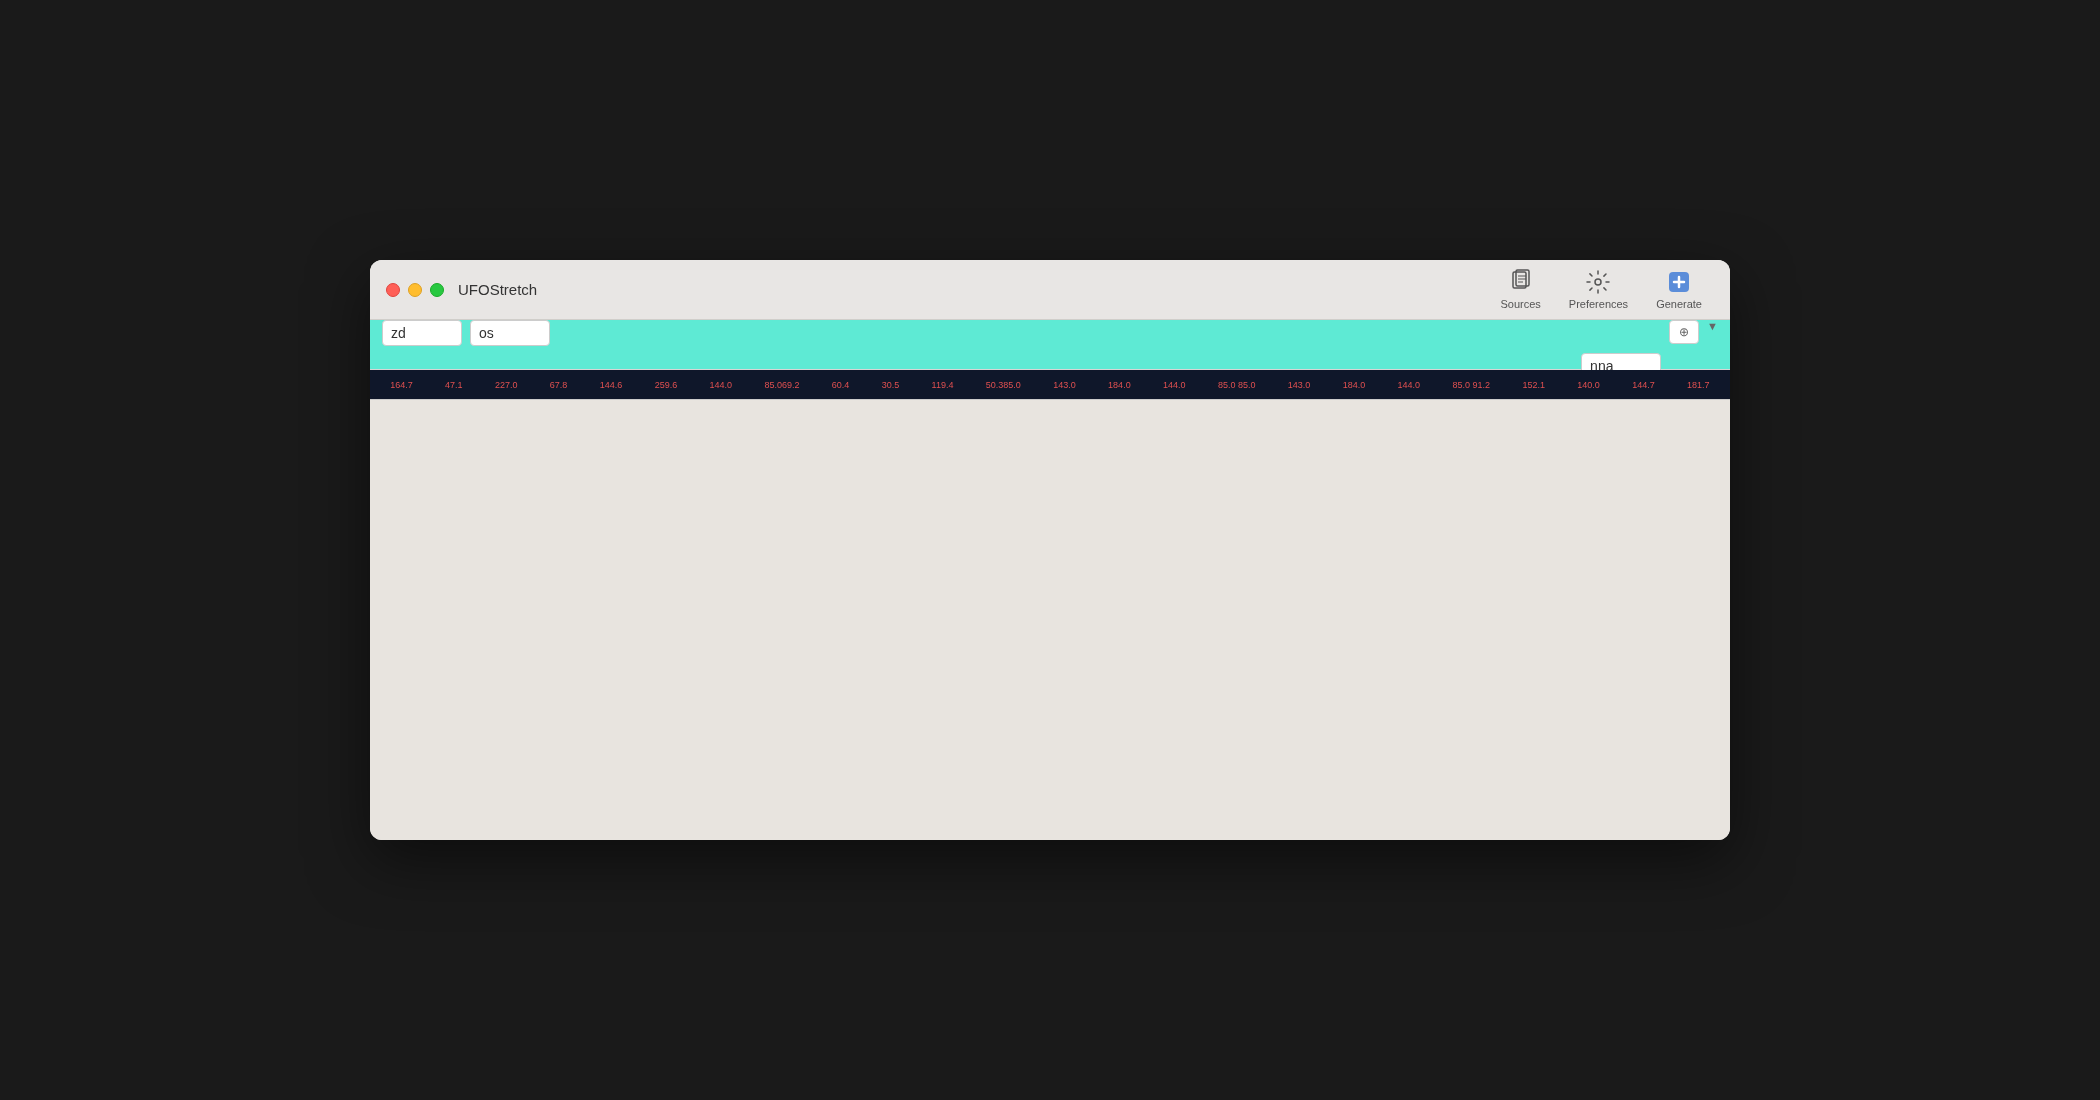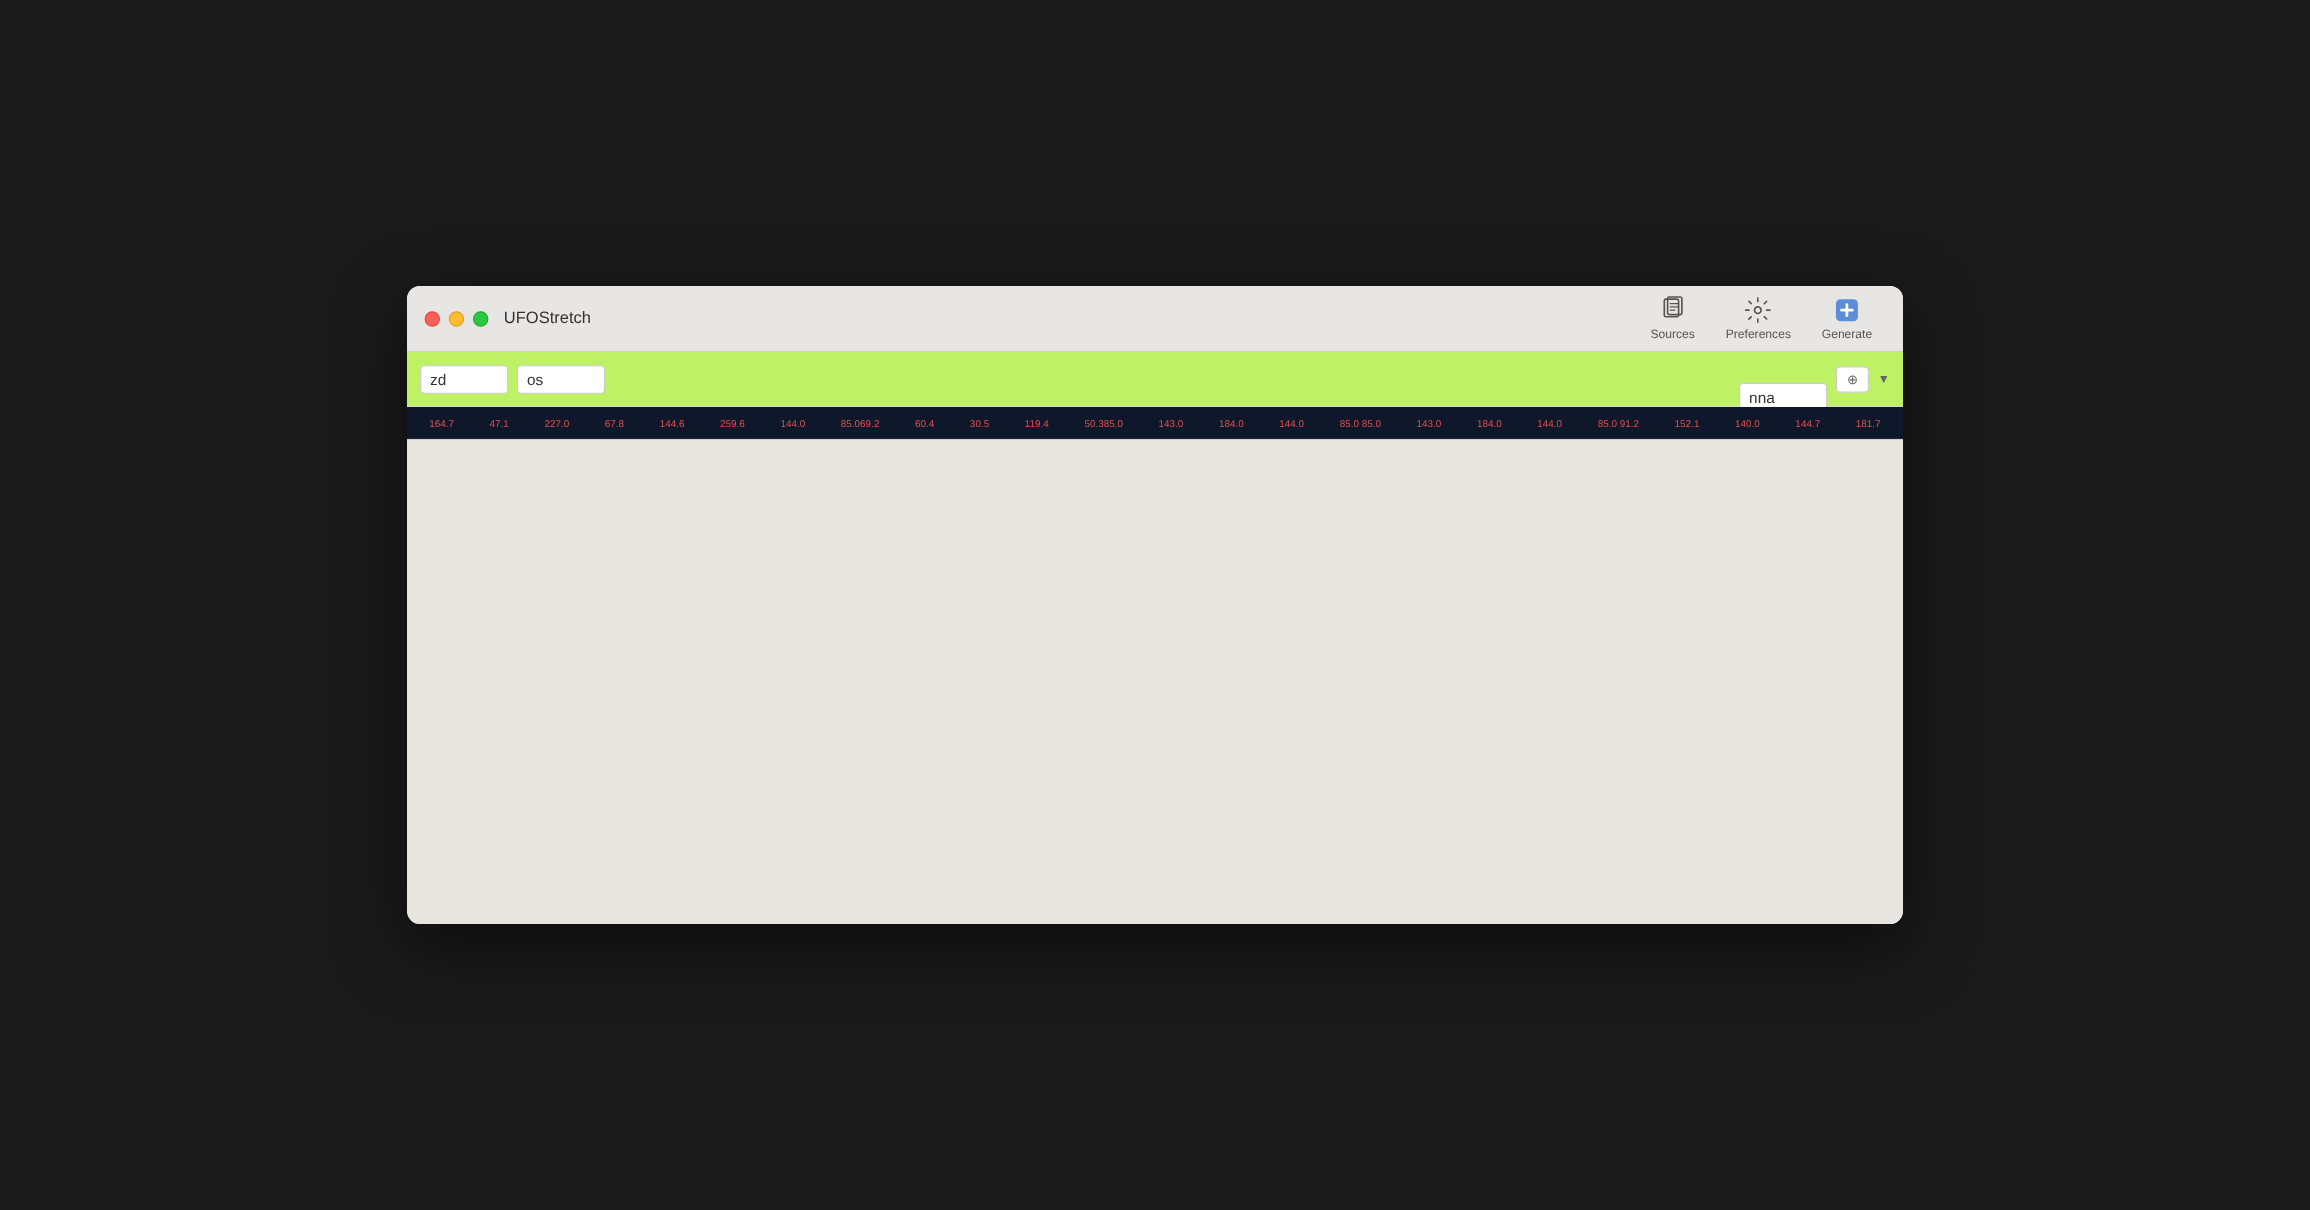--- a/index.html
+++ b/index.html
@@ -75,24 +75,24 @@
       border-radius: 6px;
     }
     .toolbar-btn svg { width: 26px; height: 26px; }
     .toolbar-btn-label {
       font-size: 11px;
       color: #555;
     }
 
     
     .searchbar {
-      background: #bef264;
+      background: #5eead4;
       height: 50px;
       display: flex;
-      align-items: center;
+      align-items: flex-start;
       padding: 0 12px;
       border-bottom: 1px solid #d8d6d4;
       flex-shrink: 0;
       gap: 8px;
     }
 
     .search-input {
       background: white;
       border: 1px solid #ccc;
       border-radius: 4px;

